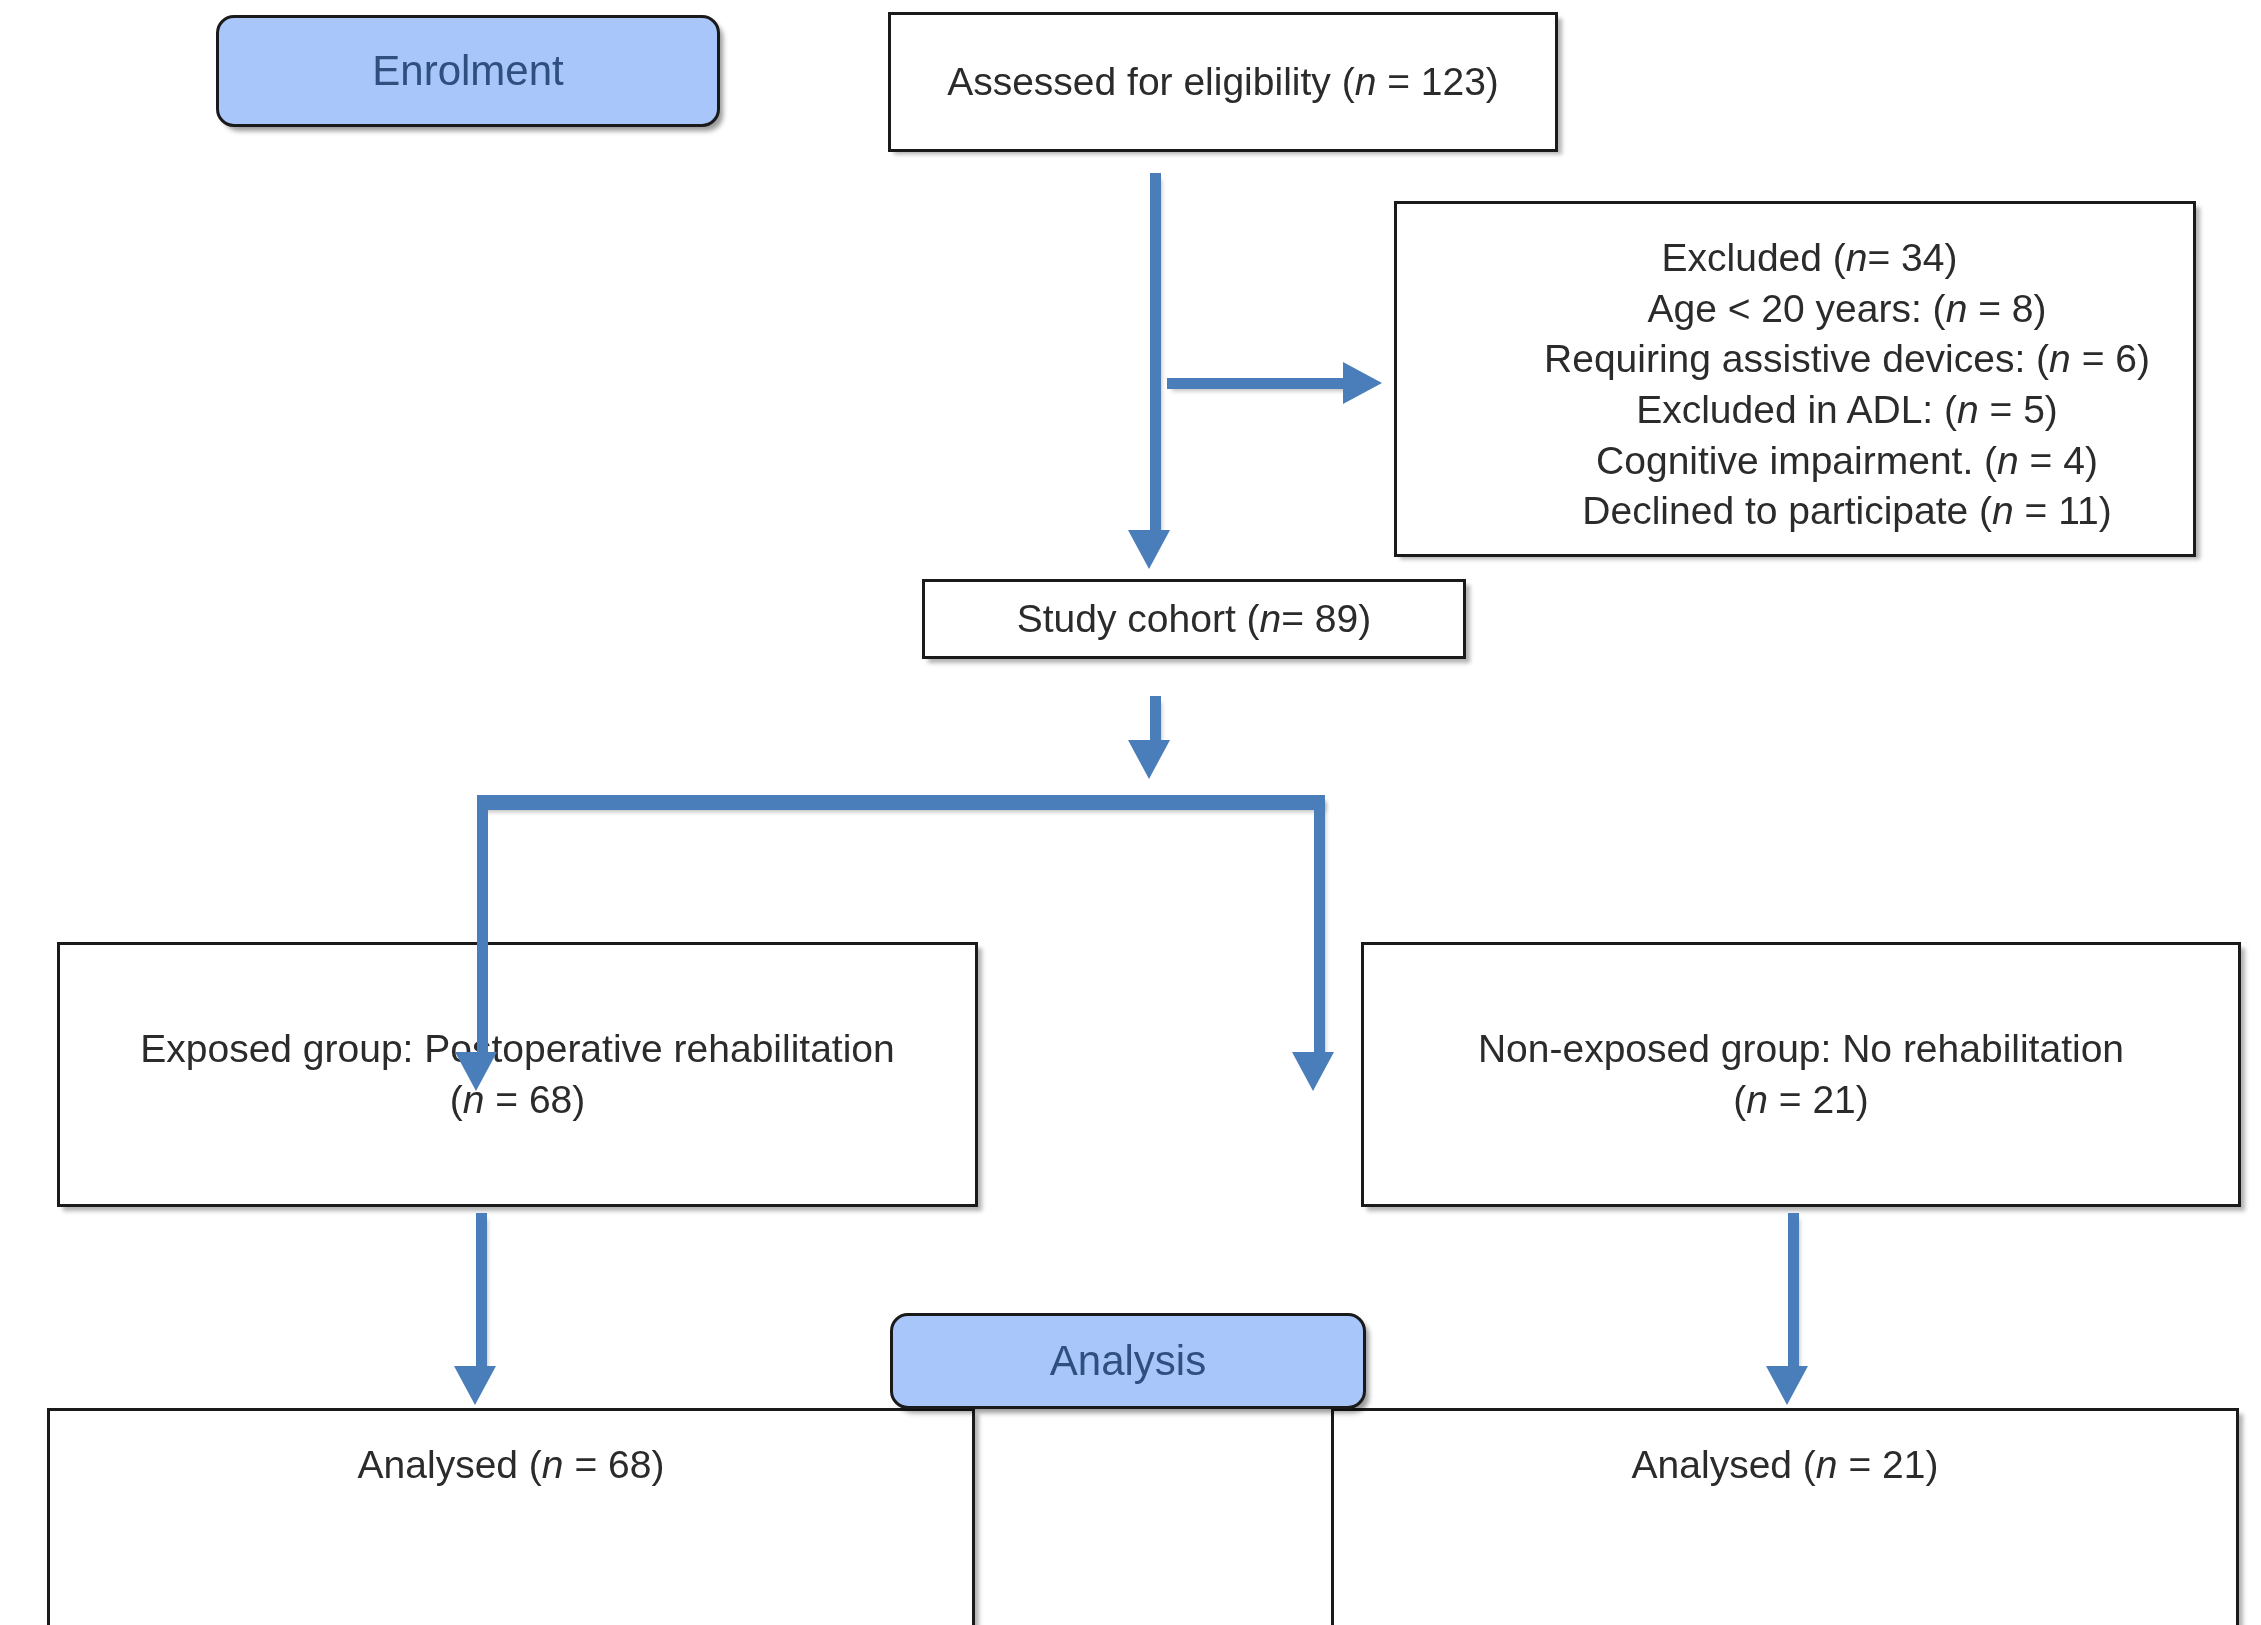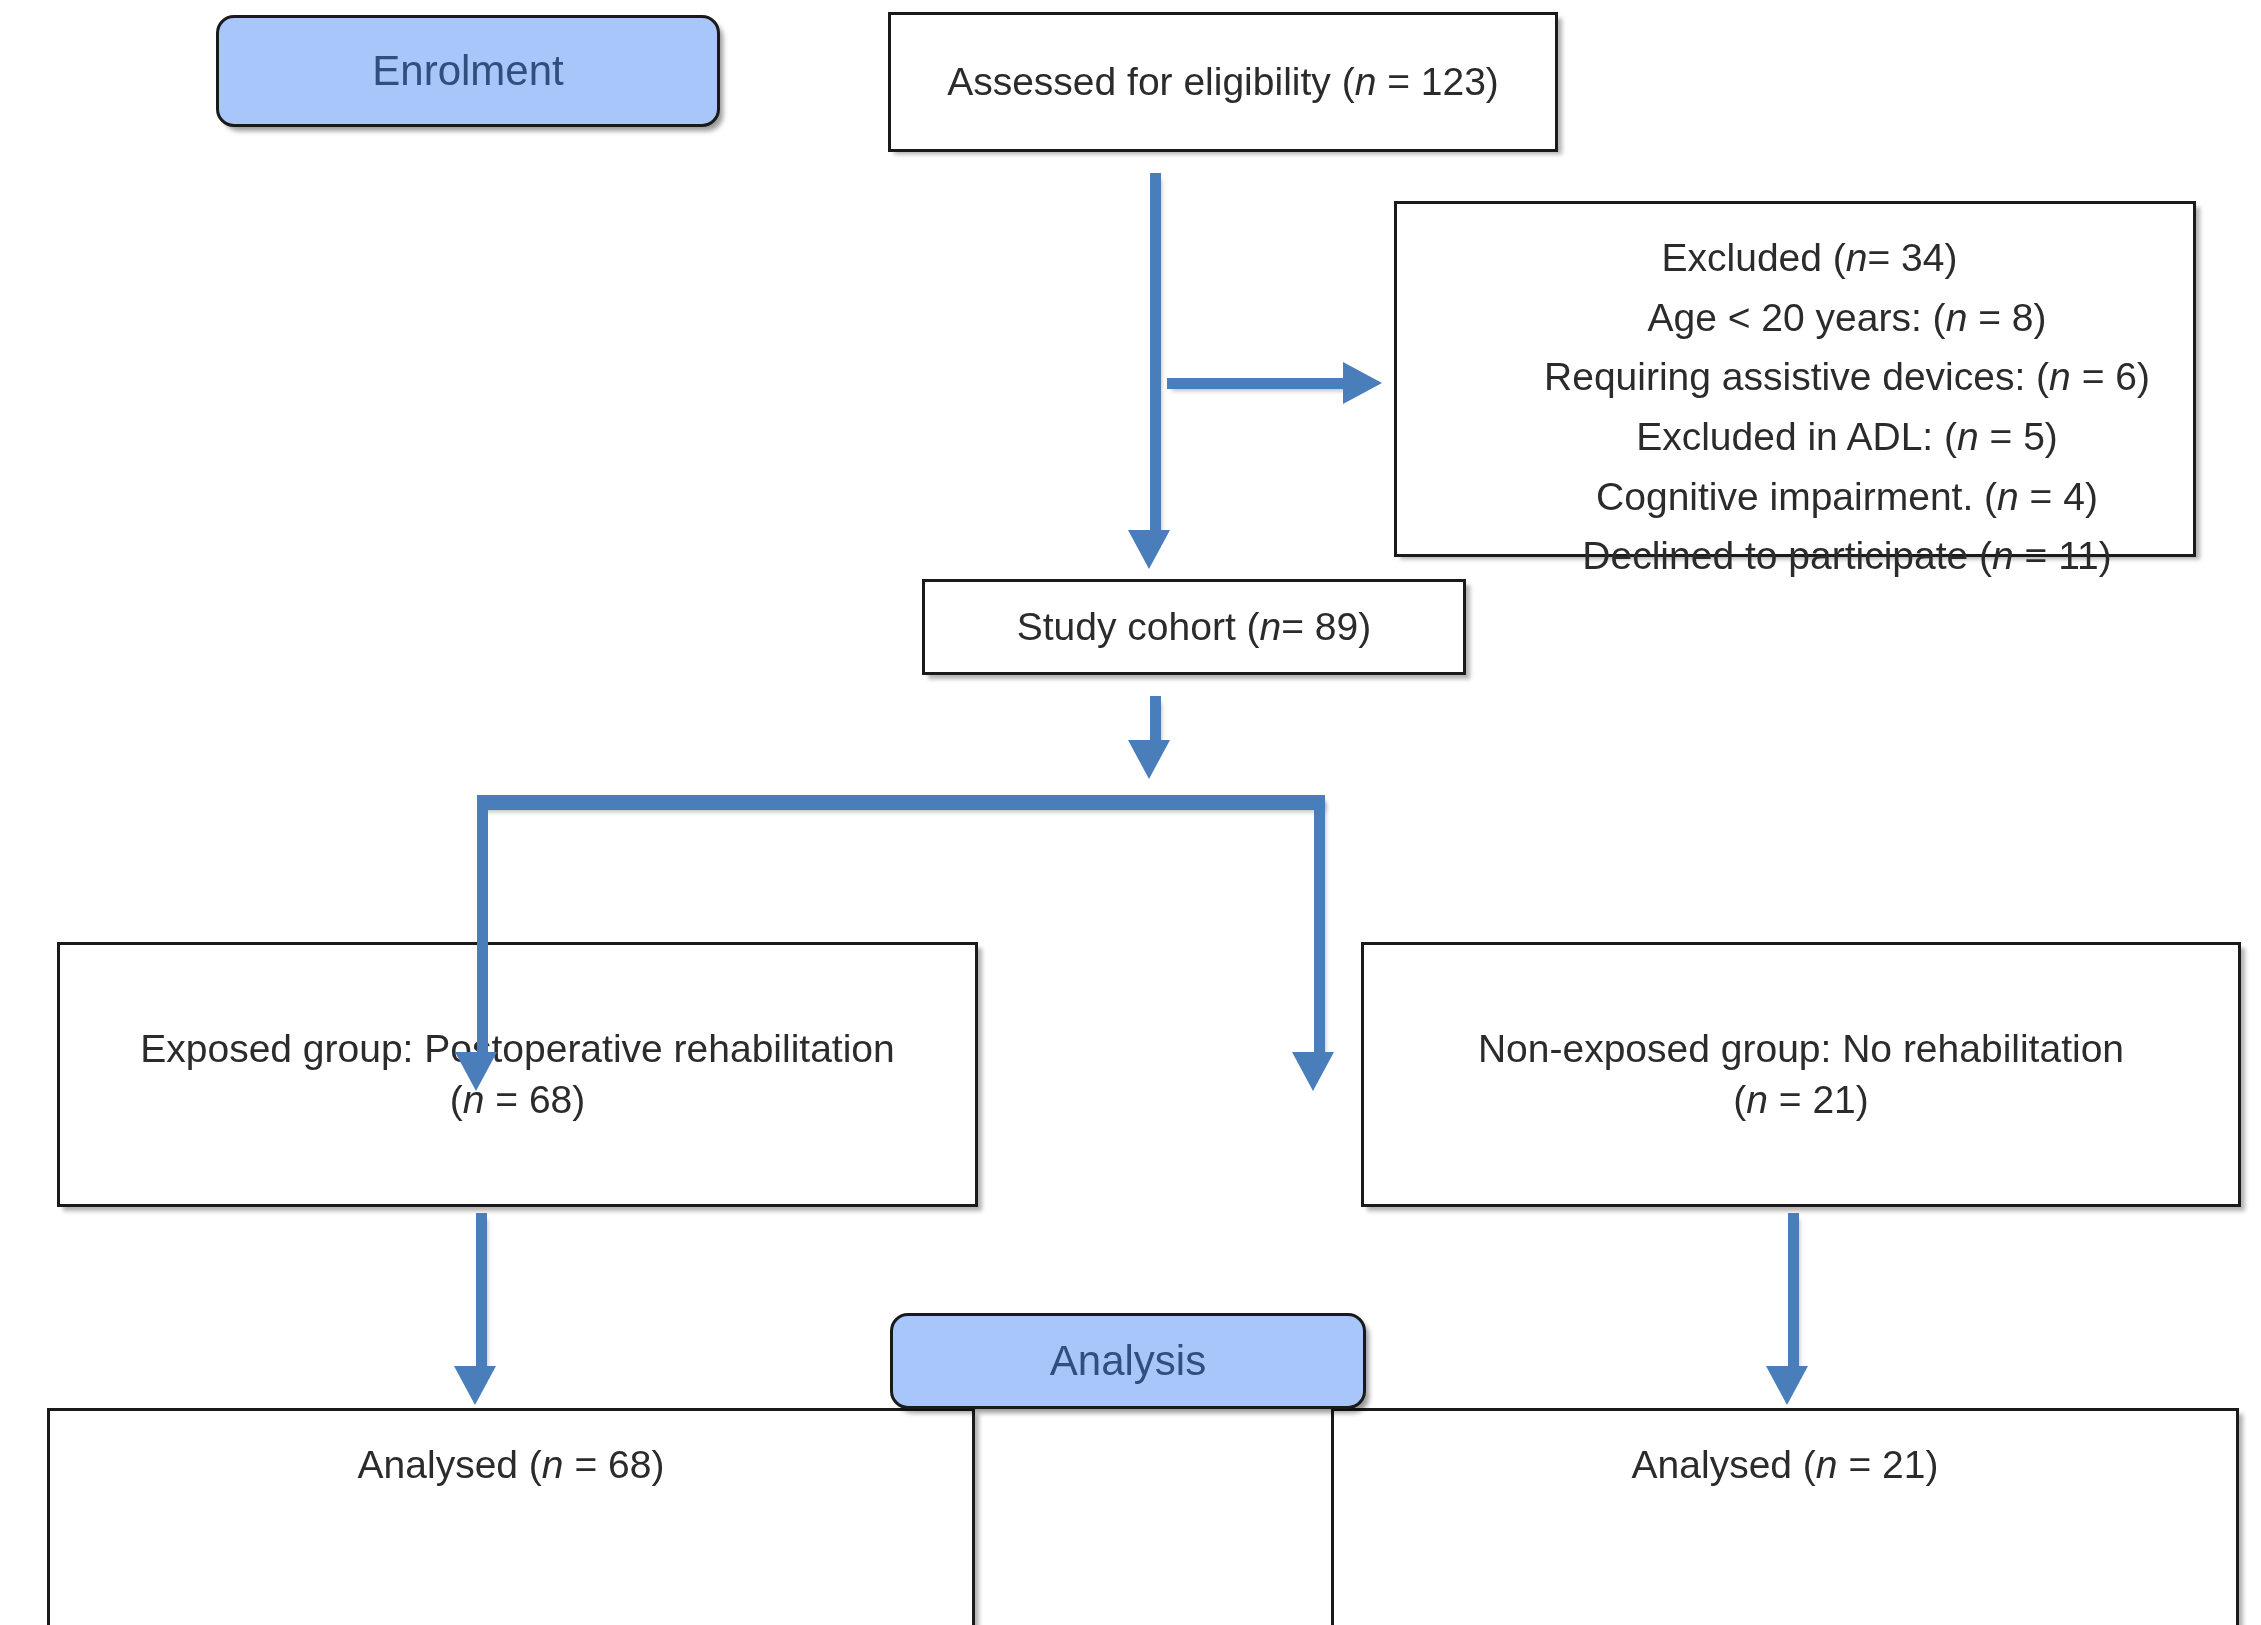--- a/index.html
+++ b/index.html
@@ -48,21 +48,21 @@
     align-items: center;
     justify-content: center;
     color: #2f4f7f;
     font-size: 42px;
     z-index: 40;
   }
 
   
   .excl-title { margin: 0; }
   .excl-list  { margin: 0; padding: 0; list-style: none; }
-  .excl-list li { margin: 9px; padding-left: 75px; white-space: nowrap; }
+  .excl-list li { margin: 0; padding-left: 75px; white-space: nowrap; }
 
   
   .conn { position: absolute; background: #4a7ebb; z-index: 5; }
   .conn-v { width: 11px; }
   .conn-h { height: 11px; }
   .conn-bar { height: 15.3px; }
 
   .arrowhead-down {
     position: absolute;
     width: 0; height: 0;
@@ -108,21 +108,21 @@
       </ul>
     </div>
   </div>
 
   <div class="conn conn-v conn-shadow" style="left:1150px; top:173px; height:363px;"></div>
   <div class="arrowhead-down" style="left:1128px; top:530px;"></div>
 
   <div class="conn conn-h conn-shadow" style="left:1167px; top:378px; width:180px;"></div>
   <div class="arrowhead-right" style="left:1343px; top:362px;"></div>
 
-  <div class="box center-mid" style="left:894px; top:579px; width:544px; height:96px; padding:0 32px;justify-content:center;">
+  <div class="box center-mid" style="left:894px; top:579px; width:544px; height:80px; padding:0 32px;justify-content:center;">
     <span class="txt"><span>Study cohort (</span><em class="nvar">n</em><span>= 89)</span></span>
   </div>
 
   <div class="conn conn-v conn-shadow" style="left:1150px; top:696px; height:49px;"></div>
   <div class="arrowhead-down" style="left:1128px; top:740px;"></div>
 
   <div class="conn conn-bar conn-shadow" style="left:477px; top:795px; width:848px;"></div>
 
   <div class="conn conn-v" style="left:477px; top:795px; height:264px;"></div>
   <div class="arrowhead-down" style="left:455px; top:1052px;"></div>

